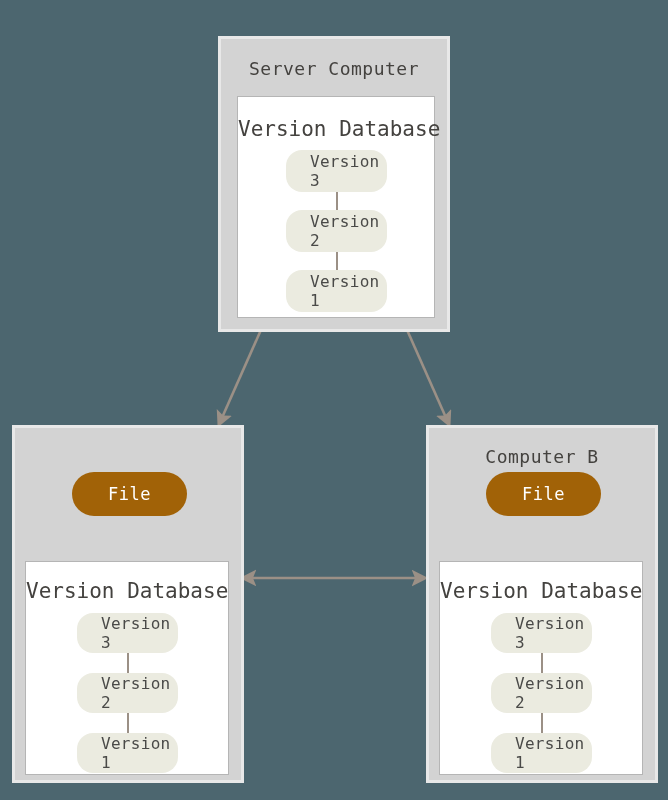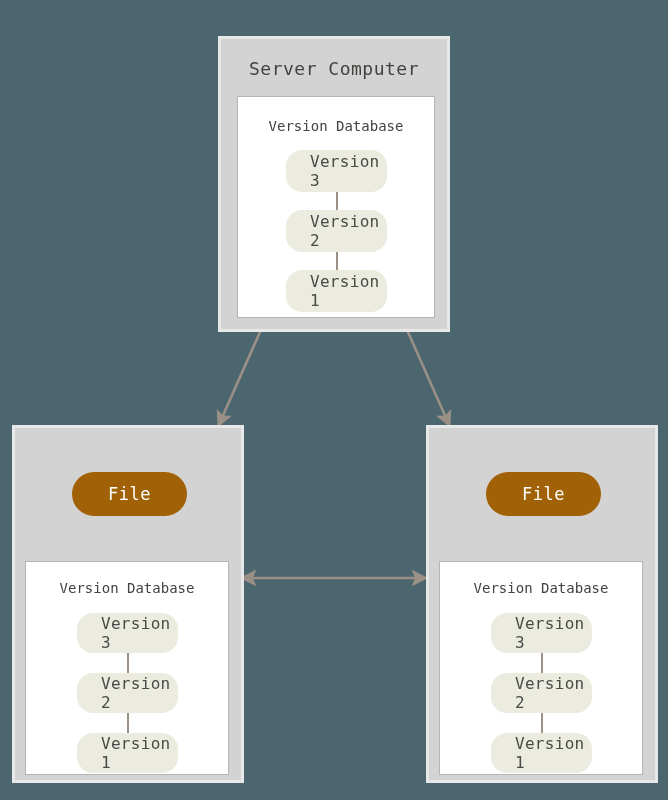--- a/index.html
+++ b/index.html
@@ -57,21 +57,21 @@
   
   .vdb-box {
     position: absolute;
     background: #ffffff;
     border: 1px solid #b5b5b5;
     box-sizing: border-box;
   }
   .vdb-title {
     text-align: center;
     color: #44423f;
-    font-size: 14px;
+    font-size: 21px;
     line-height: 1;
     white-space: nowrap;
   }
   .version-pill {
     position: absolute;
     background: #ebebe0;
     color: #4a4a48;
     border-radius: 16px;
     font-size: 16px;
     display: flex;
@@ -157,20 +157,21 @@
       <div class="version-pill" style="left:51px; top:111px; width:101px; height:40px;">
         <span>Version 2</span>
       </div>
       <div class="version-pill" style="left:51px; top:171px; width:101px; height:40px;">
         <span>Version 1</span>
       </div>
     </div>
   </div>
 
   <div class="computer-box" style="left:426px; top:425px; width:232px; height:358px;">
+    <div class="computer-title" style="margin-top:20px;">Computer B</div>
 
     <div class="file-pill" style="left:57px; top:44px; width:115px; height:44px;">
       <span>File</span>
     </div>
 
     <div class="vdb-box" style="left:10px; top:133px; width:204px; height:214px;">
       <div class="vdb-title" style="margin-top:19px;">Version Database</div>
 
       <div class="pill-connector" style="left:101px; top:91px; height:20px;"></div>
       <div class="pill-connector" style="left:101px; top:151px; height:20px;"></div>

